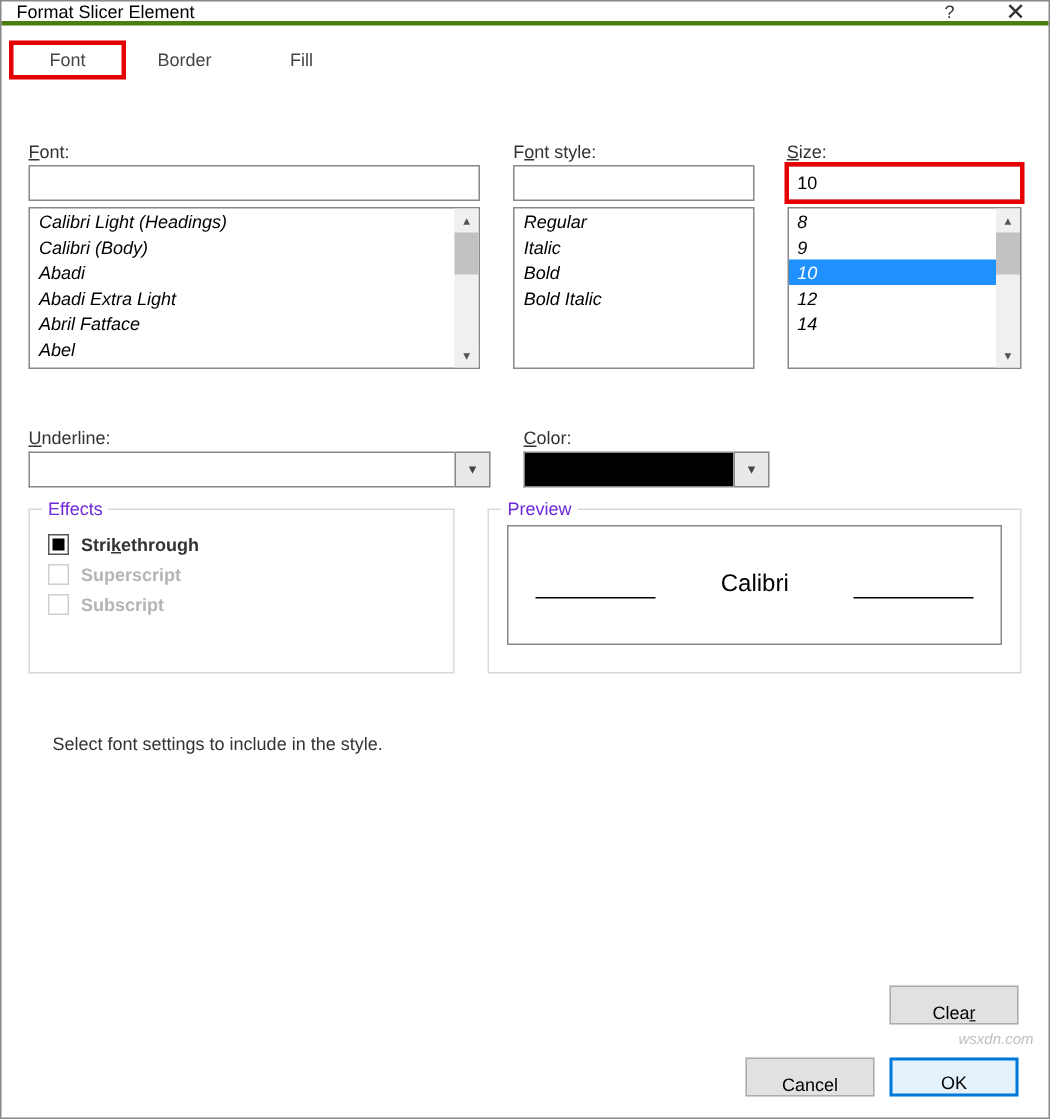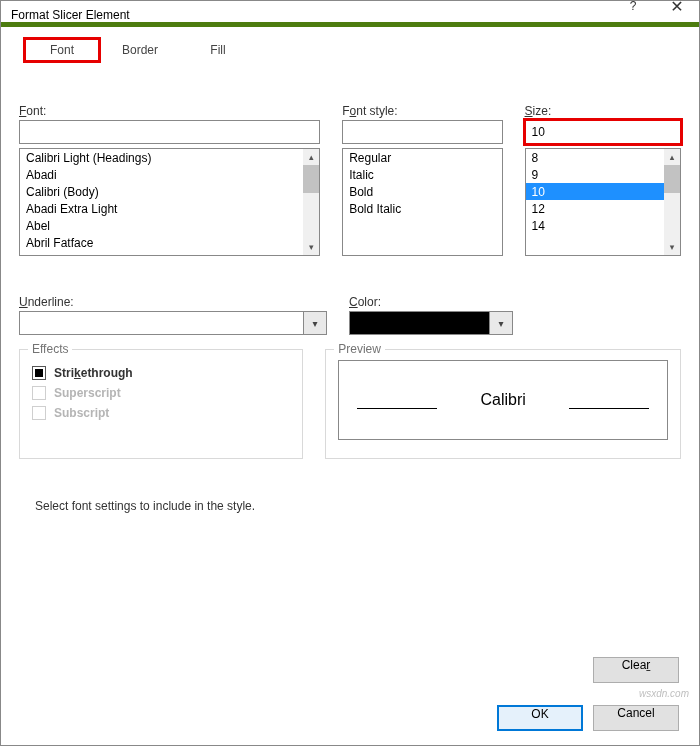--- a/index.html
+++ b/index.html
@@ -1,64 +1,64 @@
 <!DOCTYPE html>
 <html><head>
 <meta charset="utf-8">
 <style>
   * { box-sizing: border-box; font-family: "Segoe UI", Tahoma, sans-serif; font-size: 12px; }
   body { margin: 0; background: #888; }
   .dialog { width: 700px; height: 746px; background: #fff; border: 1px solid #888; position: relative; }
-  .titlebar { height: 26px; display: flex; align-items: flex-end; padding: 0 0 0 10px; border-bottom: 5px solid #4d7c0f; }
+  .titlebar { height: 16px; display: flex; align-items: center; padding: 0 0 0 10px; border-bottom: 3px solid #4d7c0f; }
   .title { flex: 1; font-size: 12px; }
   .tbtn { width: 44px; height: 32px; display: flex; align-items: center; justify-content: center; color: #333; }
   .closex { font-size: 16px; }
-  .tabs { display: flex; padding: 10px 10px 0 22px; gap: 0; }
+  .tabs { display: flex; padding: 10px 10px 0 5px; gap: 0; }
   .tab { width: 78px; height: 26px; display: flex; align-items: center; justify-content: center; border: 1px solid transparent; color: #444; }
   .tab.active { border: 3px solid #e60000; background: #fff; }
   .body { padding: 14px 18px 0 18px; }
   .row1 { display: flex; gap: 22px; }
   .col-font { width: 308px; }
   .col-style { width: 164px; }
   .col-size { width: 160px; }
   .lbl { color: #333; margin-bottom: 2px; margin-top: 27px; }
   .ul-o { text-decoration: underline; text-decoration-color: #333; }
   input.txt { width: 100%; height: 24px; border: 1px solid #888; padding: 2px 6px; background: #fff; }
   .listbox { width: 100%; height: 108px; border: 1px solid #888; margin-top: 4px; position: relative; overflow: hidden; background: #fff; }
-  .lb-inner { position: absolute; left: 0; top: 0; right: 16px; bottom: 0; overflow: hidden; }
+  .lb-inner { position: absolute; left: 0; top: 0; right: 16px; bottom: 0; overflow: hidden; font-style: italic; }
   .lb-item { padding: 1px 6px; height: 17px; line-height: 16px; white-space: nowrap; }
   .lb-item.sel { background: #1e90ff; color: #fff; }
   .sbar { position: absolute; right: 0; top: 0; bottom: 0; width: 16px; background: #f0f0f0; display: flex; flex-direction: column; }
   .sbtn { height: 16px; background: #f0f0f0; display: flex; align-items: center; justify-content: center; font-size: 9px; color: #555; }
   .sthumb { background: #c2c2c2; width: 100%; }
   .strack { flex: 1; }
   .row2 { display: flex; gap: 22px; margin-top: 12px; }
   .col-und { width: 308px; }
   .col-color { width: 164px; }
   .combo { display: flex; }
   .combo .cb-body { flex: 1; height: 24px; border: 1px solid #888; border-right: none; background: #fff; }
   .combo .cb-btn { width: 24px; height: 24px; border: 1px solid #888; background: #e9e9e9; display: flex; align-items: center; justify-content: center; font-size: 10px; color: #444; }
   .swatch { background: #000; height: 100%; }
   .row3 { display: flex; gap: 22px; margin-top: 14px; }
   .fs { border: 1px solid #d9d9d9; padding: 10px 12px 12px 12px; position: relative; }
-  .fs-legend { position: absolute; top: -8px; left: 8px; background: #fff; padding: 0 4px; color: #737373; }
+  .fs-legend { position: absolute; top: -8px; left: 8px; background: #fff; padding: 0 4px; color: #6d28d9; }
   .col-eff { width: 308px; }
   .col-prev { width: 386px; }
   .chk { display: flex; align-items: center; gap: 8px; margin: 6px 0; color: #333; font-weight: bold; }
   .chk.dis { color: #b5b5b5; }
   .chkbox { width: 14px; height: 14px; border: 1px solid #555; display: flex; align-items: center; justify-content: center; }
   .chk.dis .chkbox { border-color: #cfcfcf; }
   .chkbox .dot { width: 8px; height: 8px; background: #000; }
   .preview-area { border: 1px solid #888; height: 80px; display: flex; align-items: center; justify-content: center; position: relative; background: #fff; }
   .preview-line { position: absolute; bottom: 30px; height: 1px; background: #000; width: 80px; }
   .preview-text { font-size: 16px; padding: 0 16px; background: #fff; z-index: 1; }
   .hint { margin: 40px 0 0 16px; color: #333; }
   .btnrow1 { position: absolute; right: 20px; bottom: 62px; }
   .btnrow2 { position: absolute; right: 20px; bottom: 14px; display: flex; gap: 10px; }
-  .btn { width: 86px; height: 26px; border: 1px solid #adadad; background: #e1e1e1; display: flex; align-items: flex-start; justify-content: center; }
+  .btn { width: 86px; height: 26px; border: 1px solid #adadad; background: #e1e1e1; display: flex; align-items: flex-end; justify-content: center; }
   .btn.def { border: 2px solid #0078d7; background: #e5f1fb; }
   .watermark { position: absolute; right: 10px; bottom: 46px; font-size: 10px; color: #bfbfbf; font-style: italic; }
   .hl-red { outline: 3px solid #e60000; outline-offset: -1px; }
 </style>
 </head>
 <body>
 
 <div class="dialog">
 
   <div class="titlebar">
@@ -75,25 +75,25 @@
 
   <div class="body">
 
     <div class="row1">
       <div class="col-font">
         <div class="lbl"><span class="ul-o">F</span>ont:</div>
         <input class="txt" value="" style="">
         <div class="listbox">
           <div class="lb-inner">
             <div class="lb-item">Calibri Light (Headings)</div>
+            <div class="lb-item">Calibri (Body)</div>
             <div class="lb-item">Abadi</div>
-            <div class="lb-item">Calibri (Body)</div>
             <div class="lb-item">Abadi Extra Light</div>
+            <div class="lb-item">Abril Fatface</div>
             <div class="lb-item">Abel</div>
-            <div class="lb-item">Abril Fatface</div>
           </div>
           <div class="sbar">
             <div class="sbtn">▴</div>
             <div class="sthumb" style="height:28px"></div>
             <div class="strack"></div>
             <div class="sbtn">▾</div>
           </div>
         </div>
       </div>
 
@@ -179,18 +179,18 @@
       </div>
     </div>
 
     <div class="hint">Select font settings to include in the style.</div>
   </div>
 
   <div class="btnrow1">
     <div class="btn">Clea<span class="ul-o">r</span></div>
   </div>
   <div class="btnrow2">
+    <div class="btn">Cancel</div>
     <div class="btn def">OK</div>
-    <div class="btn">Cancel</div>
   </div>
 
   <div class="watermark">wsxdn.com</div>
 </div>
 
 </body></html>

